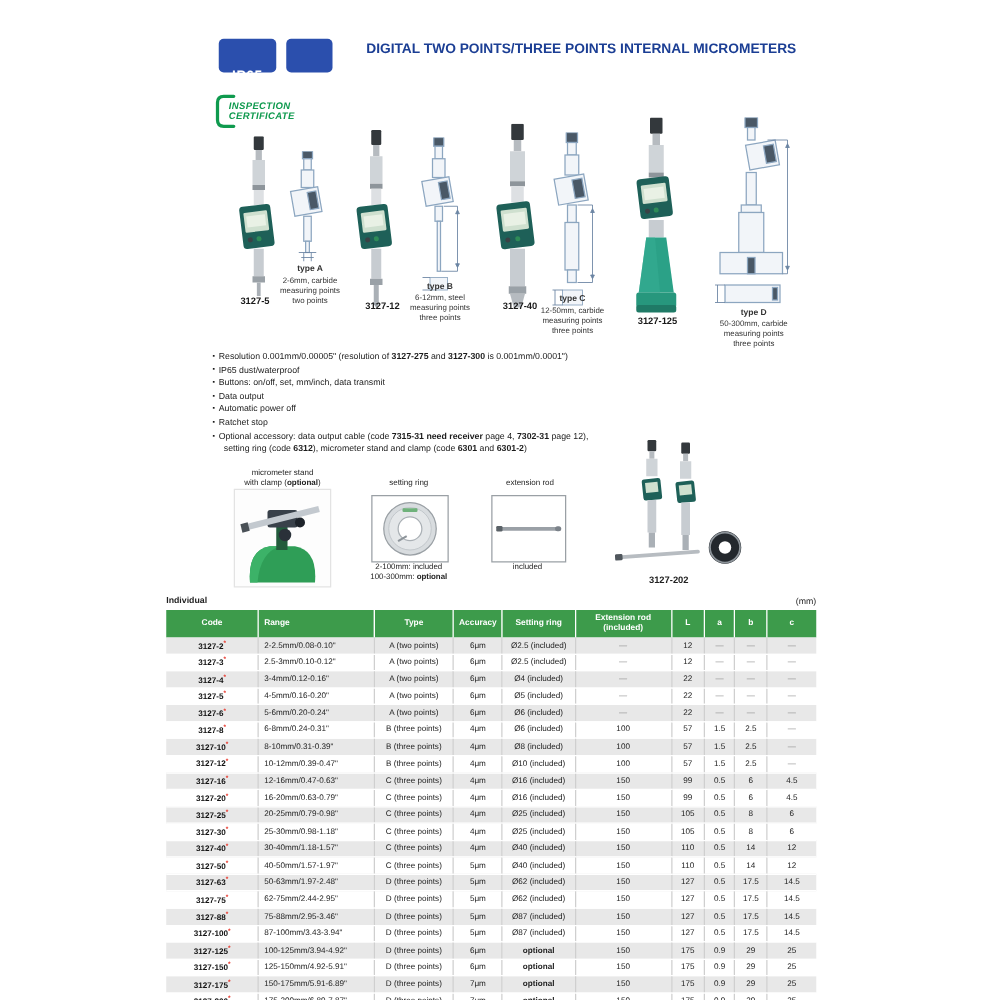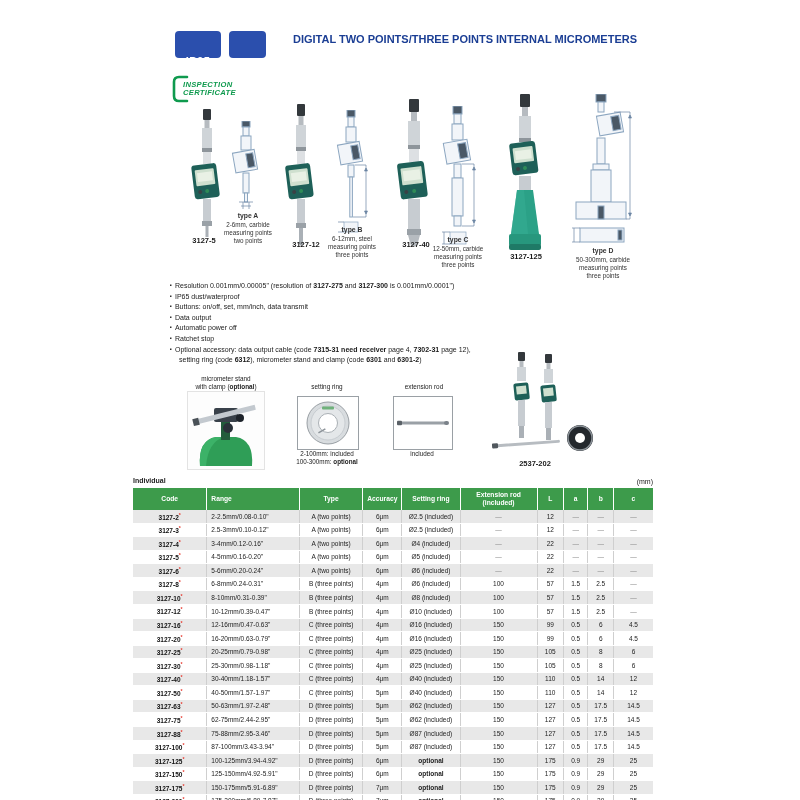--- a/index.html
+++ b/index.html
@@ -343,21 +343,21 @@
       <rect x="31" y="76" width="5" height="12" fill="#aab0b6"></rect>
     </g>
     <g transform="rotate(-4 40 92)">
       <rect x="8" y="90" width="64" height="3" rx="1.5" fill="#b7bcc1"></rect>
       <rect x="4" y="89" width="6" height="5" rx="1" fill="#50575d"></rect>
     </g>
     <circle cx="92" cy="86" r="13" fill="#23282d"></circle>
     <circle cx="92" cy="86" r="12" fill="none" stroke="#8d949a" stroke-width="1.4"></circle>
     <circle cx="92" cy="86" r="5" fill="#fff"></circle>
   </svg>
-  <div class="acc-note" style="left:500px;top:459px;width:70px;font-weight:bold;font-size:7.5px">2537-202</div>
+  <div class="acc-note" style="left:500px;top:459px;width:70px;font-weight:bold;font-size:7.5px">3127-202</div>
 
   <div class="abs" id="individual">Individual</div>
   <div class="abs" id="mm-note">(mm)</div>
   <table id="spec-table">
     <colgroup id="cols">
         <col style="width: 14.2%;">
         <col style="width: 17.8%;">
         <col style="width: 12.2%;">
         <col style="width: 7.5%;">
         <col style="width: 11.2%;">

